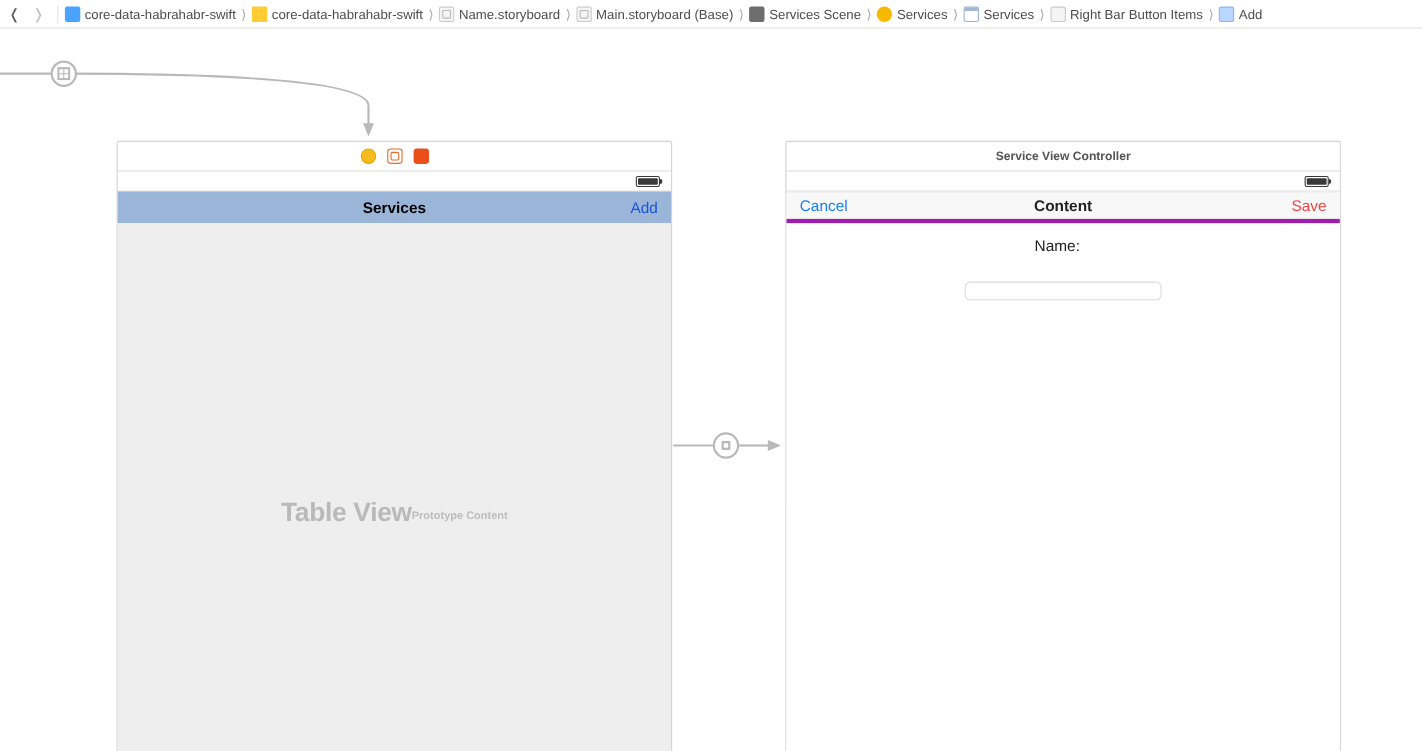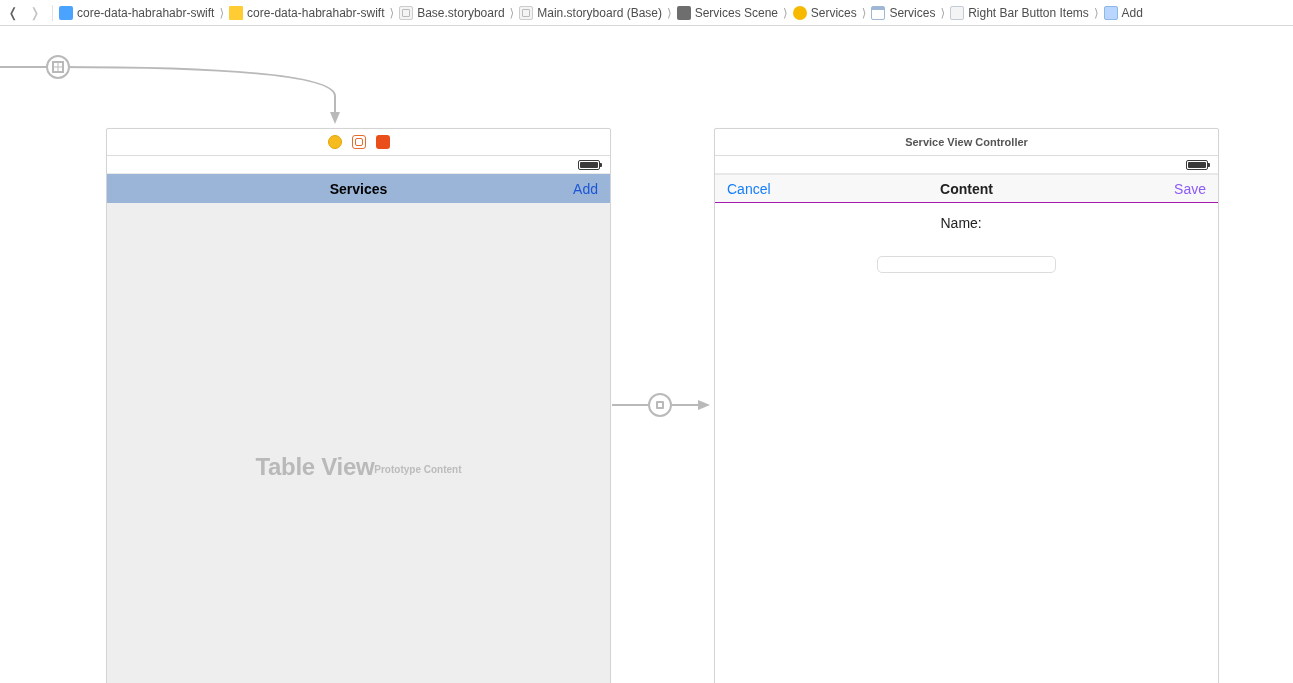--- a/index.html
+++ b/index.html
@@ -126,30 +126,30 @@
   
   .navbar {
     height: 29px;
     display: flex; align-items: center;
     padding: 0 12px;
     font-size: 14px;
     position: relative;
   }
   .navbar .title { flex: 1; text-align: center; font-weight: 600; }
   .navbar .left-btn { color: #157efb; cursor:pointer; min-width:60px; text-align:left;}
-  .navbar .right-btn { color: #8b5cf6; cursor:pointer; min-width:60px; text-align:right;}
+  .navbar .right-btn { color: #ef4444; cursor:pointer; min-width:60px; text-align:right;}
   .navbar.selected {
     background: #9bb5d9;
     color: #000;
   }
   .navbar.selected .right-btn { color:#1a56d6; }
   .navbar.light {
     background: #f8f8f8;
     border-top: 1px solid #e7e7e7;
-    border-bottom: 1px solid #a21caf;
+    border-bottom: 4px solid #a21caf;
     gap: 22px;
   }
 
   
   .scene-body {
     position: relative;
     background: #eeeeee;
     height: calc(100% - 27px - 18px - 29px);
   }
   .scene-body.white { background:#fff; }
@@ -217,21 +217,21 @@
   <span class="jb-sep">⟩</span>
 
   <div class="jb-crumb">
     <span class="jb-icon ico-folder"></span>
     <span>core-data-habrahabr-swift</span>
   </div>
   <span class="jb-sep">⟩</span>
 
   <div class="jb-crumb">
     <span class="jb-icon ico-storyboard"></span>
-    <span>Base.storyboard</span>
+    <span>Name.storyboard</span>
   </div>
   <span class="jb-sep">⟩</span>
 
   <div class="jb-crumb">
     <span class="jb-icon ico-storyboard"></span>
     <span>Main.storyboard (Base)</span>
   </div>
   <span class="jb-sep">⟩</span>
 
   <div class="jb-crumb">

